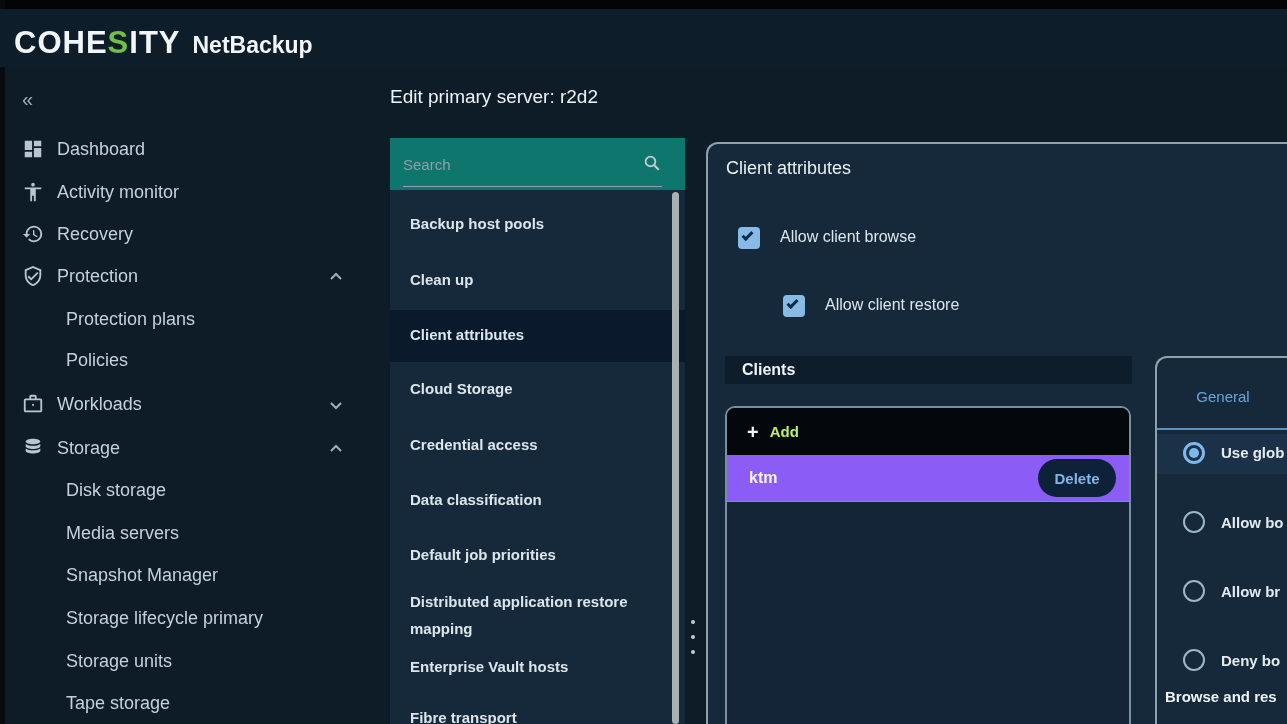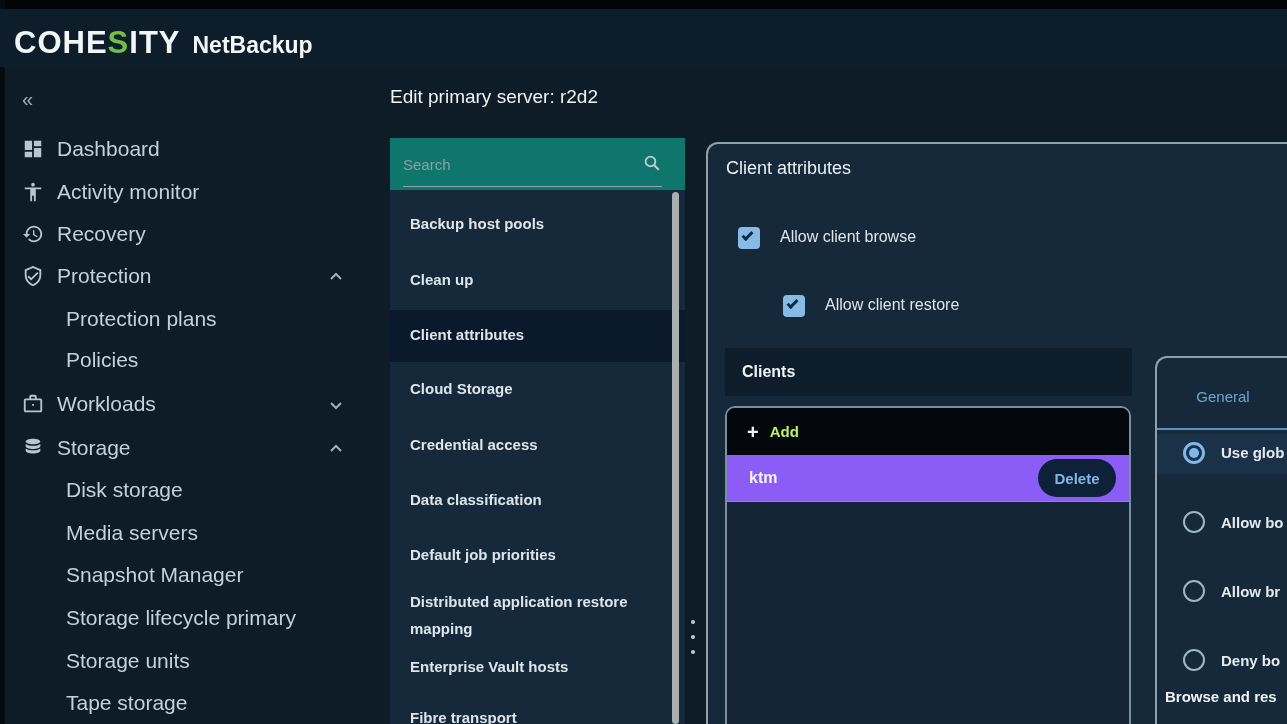--- a/index.html
+++ b/index.html
@@ -16,21 +16,21 @@
   .header { position:absolute; left:0; top:9px; width:1287px; height:58px; background:#0e1d2a; }
   .brand { position:absolute; left:14px; top:16px; display:flex; align-items:baseline; gap:12px; }
   .brand .cohesity { font-size:31px; font-weight:bold; letter-spacing:1px; color:#f2f6f8; }
   .brand .cohesity .green { color:#71bf44; }
   .brand .product { font-size:23px; font-weight:bold; color:#f2f6f8; }
 
   
   .collapse { position:absolute; left:22px; top:88px; font-size:20px; color:#9db0bb; cursor:pointer; }
   .nav-row { position:absolute; left:0; width:380px; height:30px; display:flex; align-items:center; cursor:pointer; }
   .nav-row .nicon { position:absolute; left:22px; width:22px; height:22px; }
-  .nav-row .nlabel { position:absolute; left:57px; font-size:21px; color:#c5d1da; white-space:nowrap; }
+  .nav-row .nlabel { position:absolute; left:57px; font-size:18px; color:#c5d1da; white-space:nowrap; }
   .nav-row.sub .nlabel { left:66px; }
   .nav-caret { position:absolute; left:328px; width:16px; height:16px; }
   svg .st { fill:#b9c6cf; }
 
   
   .page-title { position:absolute; left:390px; top:86px; font-size:19px; font-weight:500; color:#eef3f6; }
 
   
   .settings-panel { position:absolute; left:390px; top:138px; width:295px; height:586px; background:#16293b; overflow:hidden; }
   .search-strip { position:absolute; left:0; top:0; width:100%; height:52px; background:#0f766e; }
@@ -49,21 +49,21 @@
   .drag-handle i { width:4px; height:4px; border-radius:50%; background:#c2cbd1; }
 
   
   .main-panel { position:absolute; left:706px; top:142px; width:581px; height:582px;
     background:#15293b; border-top:2px solid #8ea2ae; border-left:2px solid #8ea2ae; border-top-left-radius:12px; overflow:hidden; }
   .ca-title { position:absolute; left:18px; top:14px; font-size:18px; font-weight:500; color:#eaf0f4; }
   .checkbox { position:absolute; width:22px; height:22px; background:#87bae5; border-radius:4px; cursor:pointer; }
   .checkbox .mark { position:absolute; left:4px; top:5px; width:11px; height:6px; border-left:3px solid #0f2b47; border-bottom:3px solid #0f2b47; transform:rotate(-45deg); }
   .cb-label { position:absolute; font-size:16px; color:#dde6ec; white-space:nowrap; }
 
-  .clients-band { position:absolute; left:17px; top:204px; width:407px; height:48px; background:#0d1d2c; display:flex; align-items:center; }
+  .clients-band { position:absolute; left:17px; top:212px; width:407px; height:28px; background:#0d1d2c; display:flex; align-items:center; }
   .clients-band span { margin-left:17px; font-size:16px; font-weight:bold; color:#f0f5f8; }
   .clients-box { position:absolute; left:17px; top:262px; width:406px; height:330px; border:2px solid #78909e; border-radius:10px; overflow:hidden; background:#132536; }
   .add-row { height:47px; background:#04070b; display:flex; align-items:center; cursor:pointer; }
   .add-row .plus { margin-left:20px; font-size:20px; font-weight:bold; color:#eef3f6; line-height:1; }
   .add-row .add-txt { margin-left:11px; font-size:15px; font-weight:bold; color:#bef264; }
   .client-row { position:relative; height:47px; background:#8b5cf6; border-bottom:1px solid #7e95a3; display:flex; align-items:center; cursor:pointer; }
   .client-row .cname { margin-left:22px; font-size:16px; font-weight:bold; color:#f2f6f8; }
   .delete-pill { position:absolute; right:13px; top:4px; width:78px; height:38px; background:#0d2238; border-radius:19px;
     display:flex; align-items:center; justify-content:center; font-size:15px; font-weight:bold; color:#82b6e6; cursor:pointer; }
 

